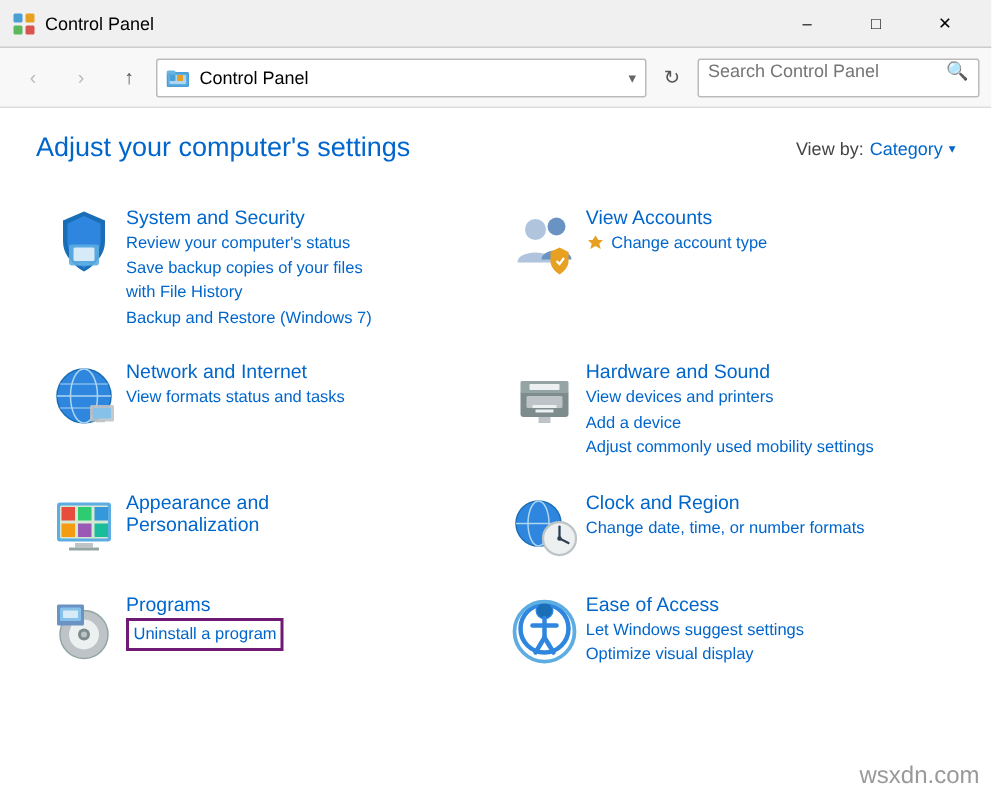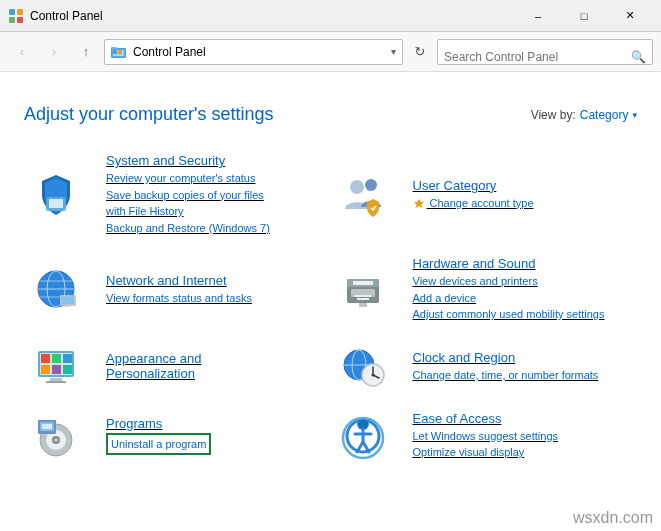--- a/index.html
+++ b/index.html
@@ -123,23 +123,23 @@
       cursor: pointer;
       border: none;
       background: transparent;
       color: #555;
       font-size: 13px;
       border-radius: 2px;
     }
 
     .search-bar {
       height: 26px;
-      width: 216px;
-      display: flex;
-      align-items: flex-end;
+      width: 188px;
+      display: flex;
+      align-items: flex-start;
       border: 1px solid #bbb;
       background: #fff;
       padding: 0 6px;
       border-radius: 2px;
     }
     .search-input {
       border: none;
       outline: none;
       flex: 1;
       font-size: 12px;
@@ -157,21 +157,20 @@
     
     .content {
       padding: 16px 24px;
       background: #fff;
     }
     .content-header {
       display: flex;
       align-items: center;
       justify-content: space-between;
       margin-bottom: 18px;
-      margin-top: 16px;
     }
     .content-title {
       font-size: 18px;
       color: #0066cc;
       font-weight: 400;
     }
     .view-by {
       display: flex;
       align-items: center;
       gap: 4px;
@@ -189,24 +188,23 @@
     }
 
     
     .categories {
       display: grid;
       grid-template-columns: 1fr 1fr;
       gap: 0;
     }
     .category-item {
       display: flex;
-      align-items: center;
+      align-items: flex-start;
       padding: 10px 8px;
-      gap: 26px;
-      text-decoration: underline;
+      gap: 4px;
     }
     .cat-icon {
       width: 48px;
       height: 48px;
       flex-shrink: 0;
       display: flex;
       align-items: center;
       justify-content: center;
     }
     .cat-content {
@@ -220,21 +218,21 @@
       font-weight: 400;
     }
     .cat-link {
       display: block;
       font-size: 11px;
       color: #0066cc;
       cursor: pointer;
       line-height: 1.5;
     }
     .cat-link.highlighted {
-      border: 2px solid #15803d;
+      border: 2px solid #701a75;
       padding: 1px 3px;
       display: inline-block;
     }
 
     
     svg { display: block; }
   </style>
 </head>
 <body>
 
@@ -325,21 +323,21 @@
           <circle cx="18" cy="16" r="7" fill="#b0c4de"></circle>
           <path d="M6 38 C6 29 30 29 30 38" fill="#b0c4de"></path>
           <circle cx="32" cy="14" r="6" fill="#6a93c4"></circle>
           <path d="M22 36 C22 28 42 28 42 36" fill="#6a93c4"></path>
 
           <path d="M34 28 L40 31 L40 37 C40 41 37 44 34 46 C31 44 28 41 28 37 L28 31 Z" fill="#e8a020"></path>
           <path d="M32 37 L34 39 L37 35" stroke="white" stroke-width="1.5" fill="none"></path>
         </svg>
       </div>
       <div class="cat-content">
-        <div class="cat-title">User Category</div>
+        <div class="cat-title">View Accounts</div>
         <span class="cat-link">
           <svg width="12" height="12" viewBox="0 0 12 12" style="display:inline;vertical-align:middle;margin-right:2px;">
             <path d="M6 1 L8 4 L11 4 L8.5 6.5 L9.5 10 L6 8 L2.5 10 L3.5 6.5 L1 4 L4 4 Z" fill="#e8a020"></path>
           </svg>
           Change account type
         </span>
       </div>
     </div>
 
     <div class="category-item">

